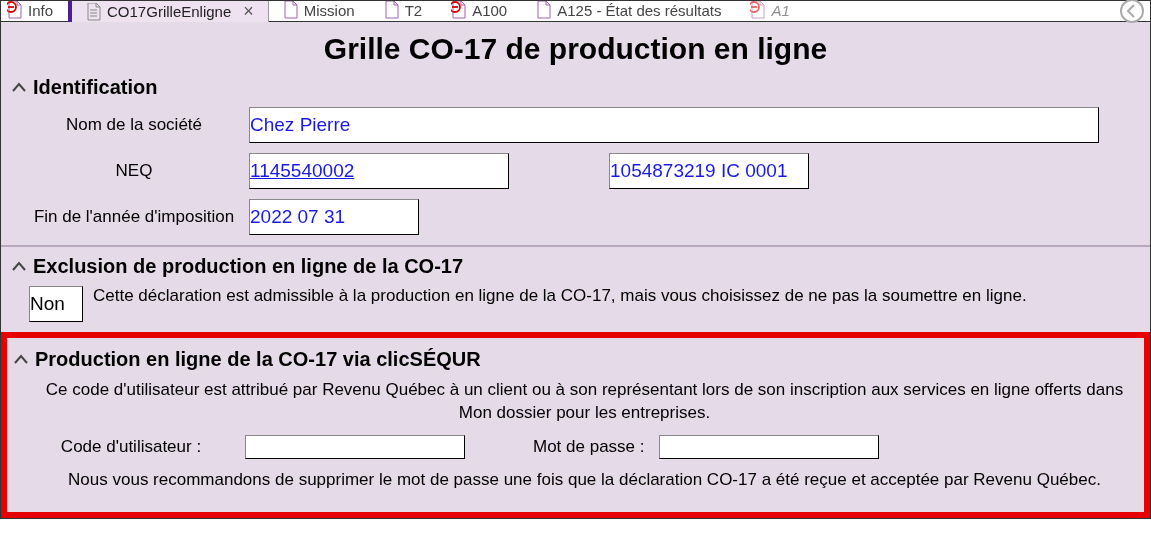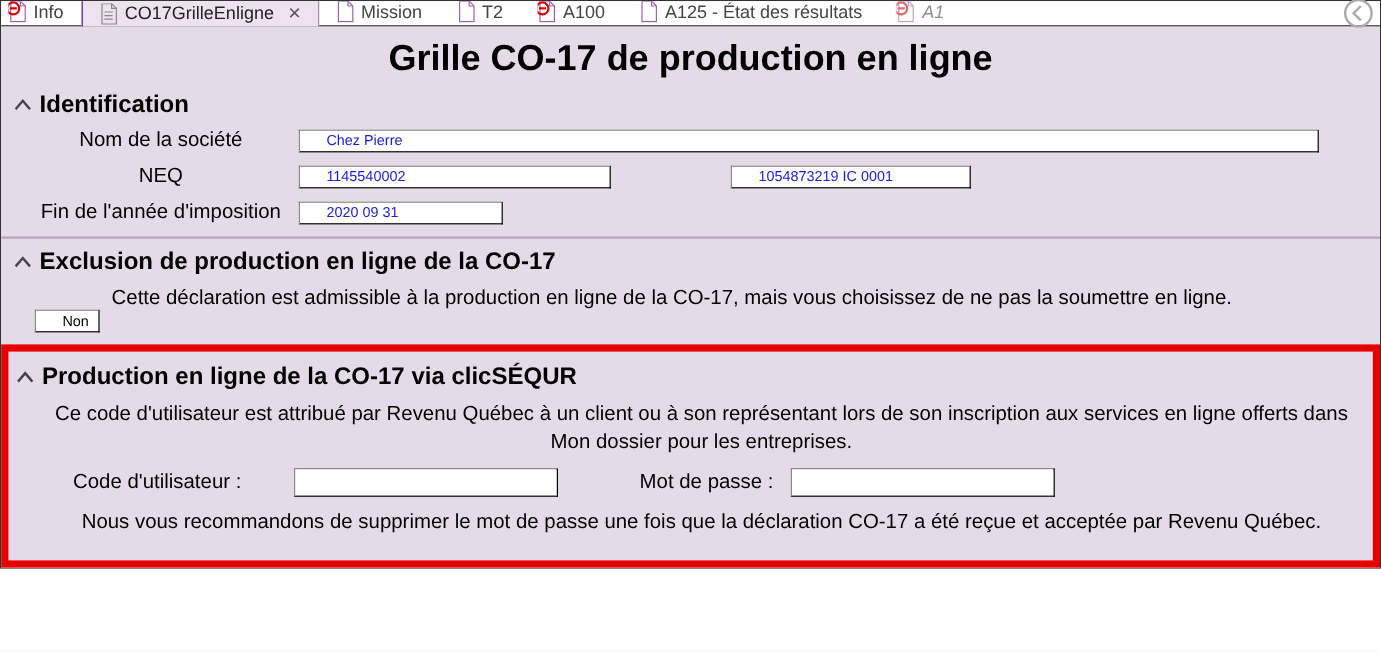--- a/index.html
+++ b/index.html
@@ -29,21 +29,21 @@
     gap: 6px;
     padding: 0 14px;
     border-right: 1px solid transparent;
     font-size: 15px;
     color: #444;
     cursor: pointer;
     white-space: nowrap;
   }
   .tab.active {
     background: #eee2f0;
-    border-left: 1px solid #4c1d95;
+    border-left: 4px solid #4c1d95;
     border-right: 1px solid #999;
     color: #222;
   }
   .tab .label { }
   .tab .close {
     font-size: 18px;
     color: #555;
     margin-left: 6px;
   }
   .doc-icon {
@@ -99,31 +99,31 @@
     color:#000;
   }
   .lbl { min-width: 210px; }
   .lbl.sm { min-width: auto; }
   .field {
     background:#fff;
     border:1px solid #000;
     border-top-color:#888;
     border-left-color:#888;
     color:#1a1ae6;
-    font-size:12px;
-    padding:0 22px;
-    height:19px;
+    font-size:19px;
+    padding:0 0;
+    height:36px;
     display:inline-flex;
     align-items:center;
   }
   .field.company { width: 850px; }
-  .field.neq { width: 260px; }
+  .field.neq { width: 260px; text-decoration: underline; }
   .field.numid { width: 200px; }
   .field.date { width: 170px; }
-  .field.nonbox { width: 54px; color:#000; font-weight:normal; background:#fff;margin-top:20px; }
+  .field.nonbox { width: 54px; color:#000; font-weight:normal; background:#fff; }
   .input-empty {
     background:#fff;
     border:1px solid #000;
     border-top-color:#888;
     border-left-color:#888;
     height:24px;
     width:220px;
     display:inline-block;
   }
   .divider {
@@ -256,21 +256,21 @@
       <span class="field company">Chez Pierre</span>
     </div>
     <div class="row">
       <span class="lbl">NEQ</span>
       <span class="field neq">1145540002</span>
       <span style="flex:0 0 80px;"></span>
       <span class="field numid">1054873219 IC 0001</span>
     </div>
     <div class="row">
       <span class="lbl">Fin de l'année d'imposition</span>
-      <span class="field date">2020 09 31</span>
+      <span class="field date">2022 07 31</span>
     </div>
 
     <div class="divider"></div>
 
     <div class="section-head">
       <span class="chev">
         <svg width="14" height="14" viewBox="0 0 14 14">
             <path d="M1 10 L7 3 L13 10" fill="none" stroke="#444" stroke-width="2"></path>
           </svg>
       </span>

